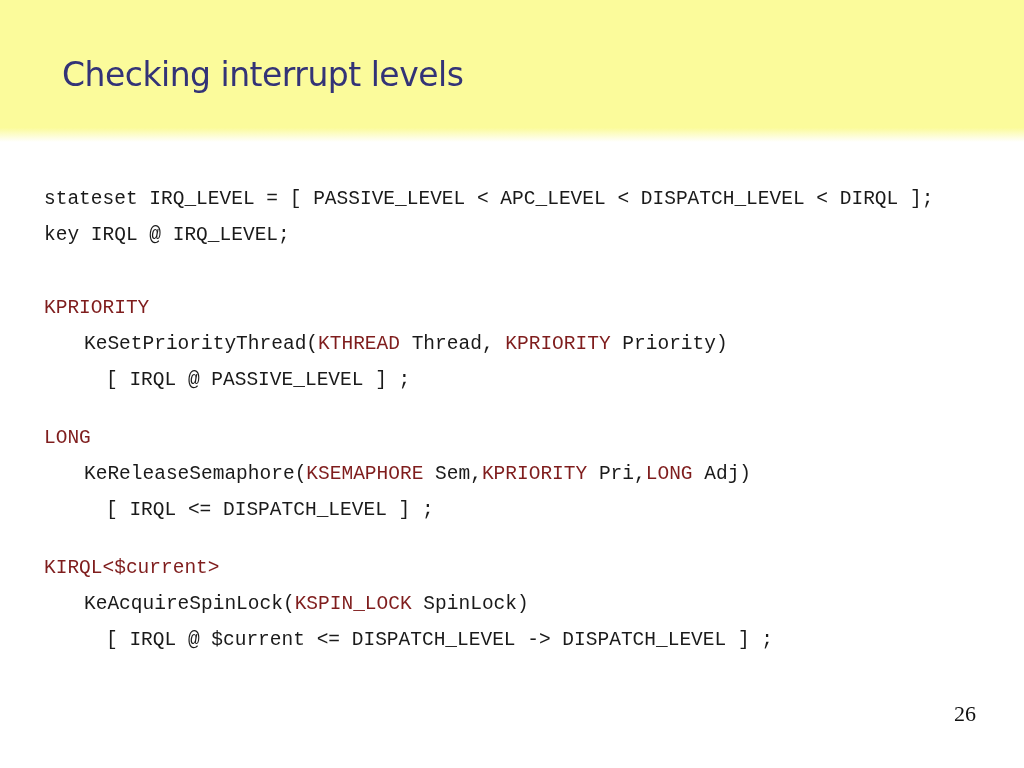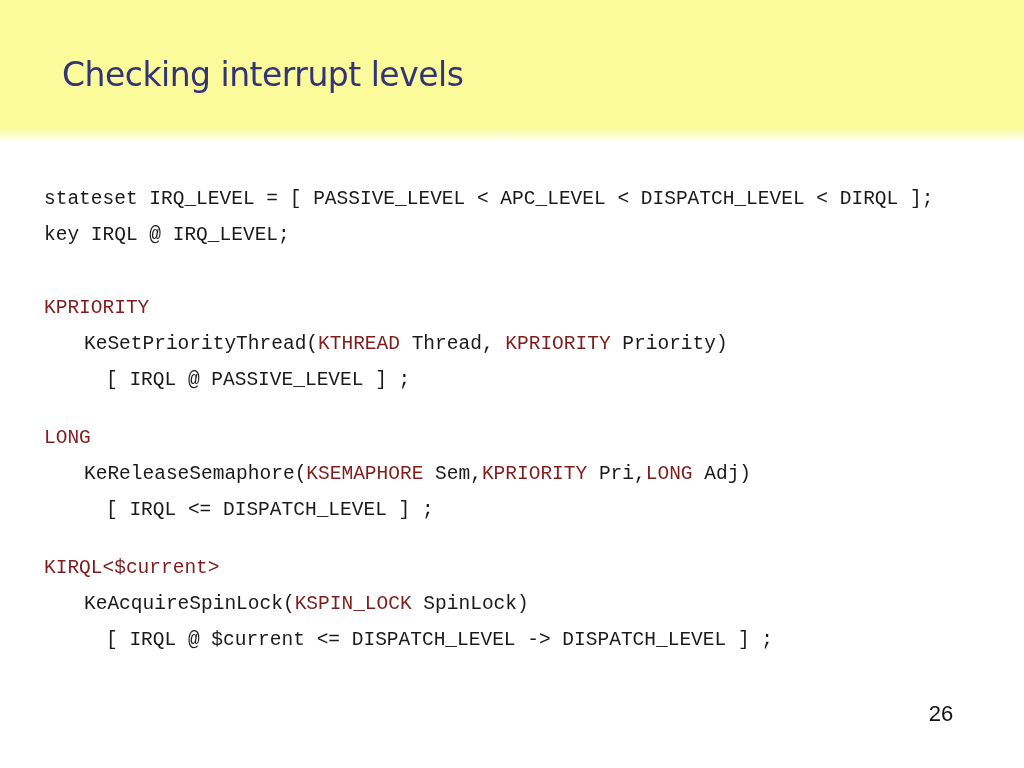--- a/index.html
+++ b/index.html
@@ -49,25 +49,25 @@
     white-space: pre;
   }
   .code-group + .code-group { margin-top: 22px; }
   .code-group:nth-child(2) { margin-top: 37px; }
   .code-line { min-height: 36px; }
   .seg-default { color: #1a1a1a; }
   .seg-keyword { color: #7f1d1d; }
   
   .page-number {
     position: absolute;
-    left: 906px;
+    left: 930px;
     top: 701px;
     width: 70px;
     text-align: center;
-    font-family: Liberation Sans, sans-serif;
+    font-family: Liberation Serif, serif;
     font-size: 22px;
     color: #111111;
   }
 </style>
 </head>
 <body>
 
 <div class="slide">
 
   <div class="title-band">

